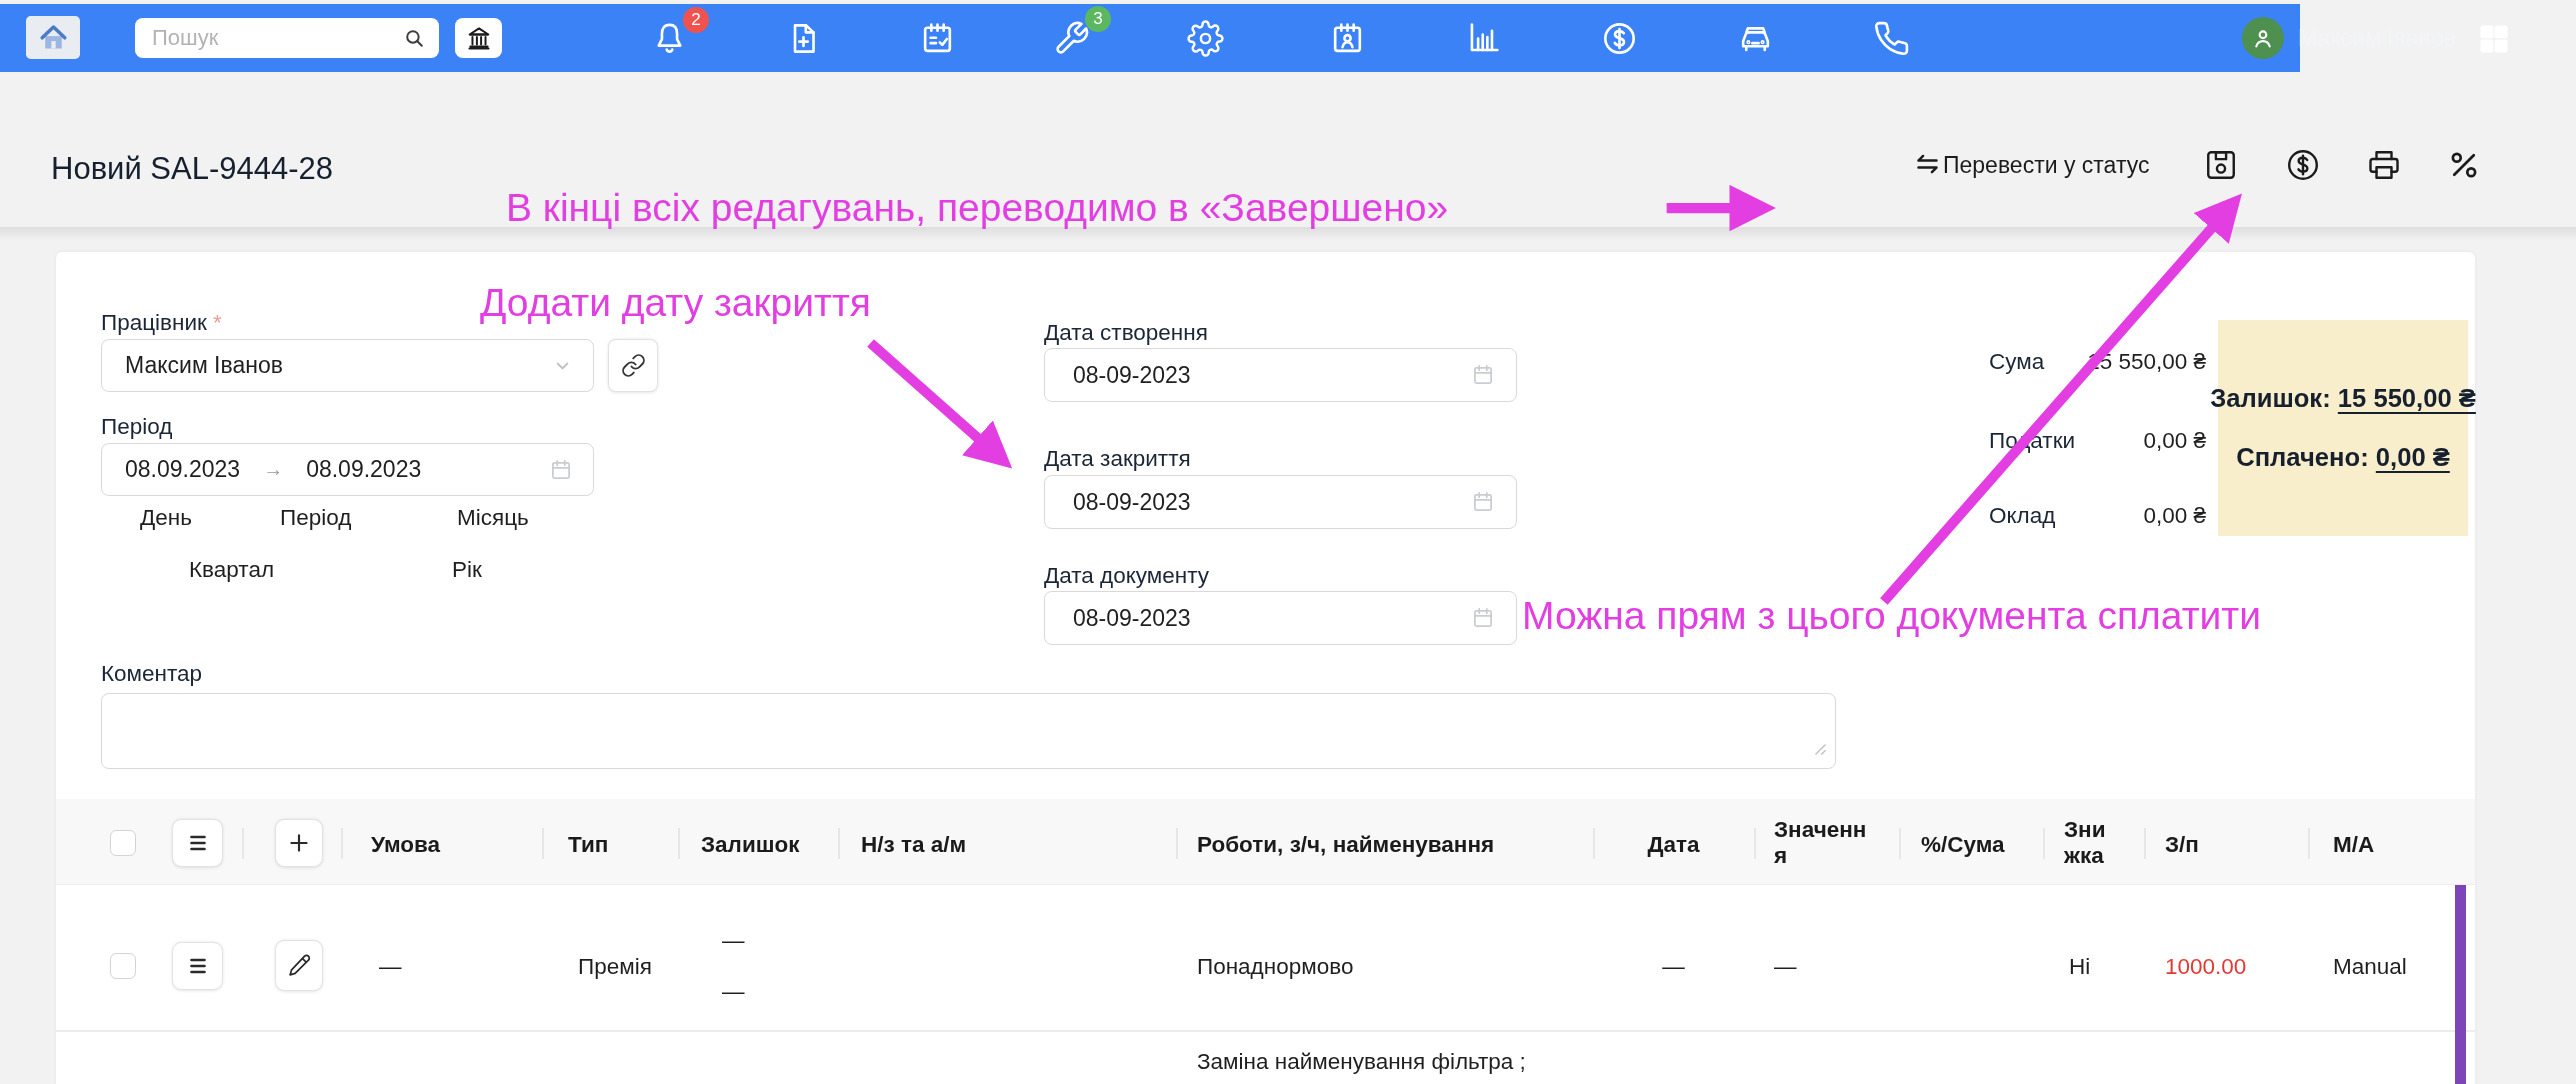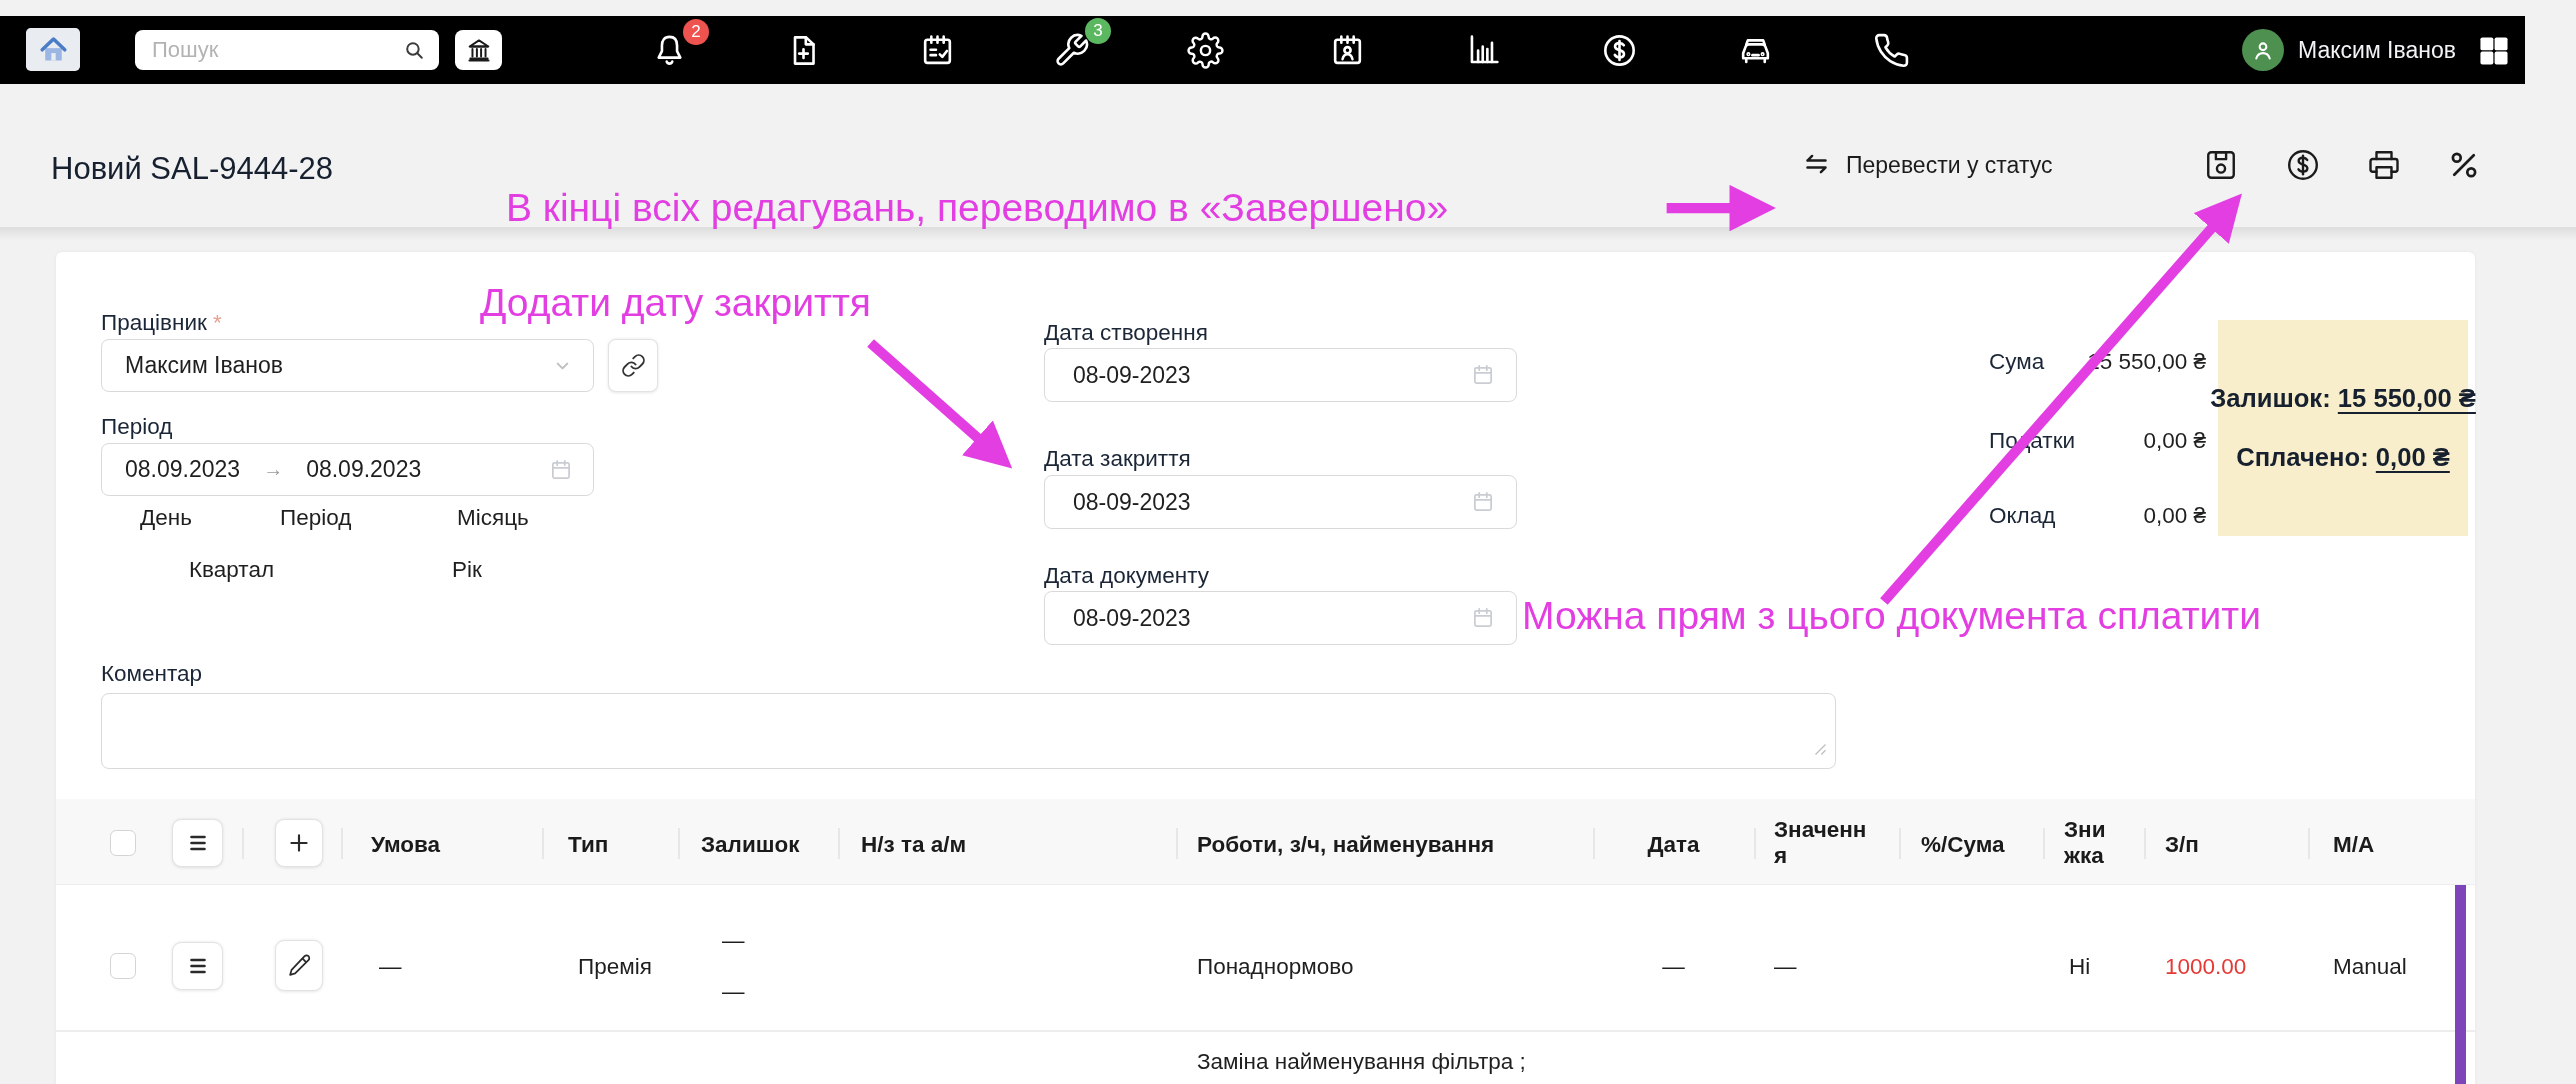--- a/index.html
+++ b/index.html
@@ -1,20 +1,20 @@
 <!DOCTYPE html>
 <html style="font-size:12.4px"><head>
 <meta charset="utf-8">
 <style>
   html,body{margin:0;padding:0;width:2576px;height:1085px;overflow:hidden;
     font-family:"Liberation Sans","DejaVu Sans",sans-serif;background:#f2f2f3;}
   #stage{position:absolute;left:0;top:0;width:2576px;height:1085px;}
   .abs{position:absolute;}
   
-  .topbar{left:0;top:16px;width:2525px;height:68px;background:#000000;}
+  .topbar{left:0;top:4px;width:2300px;height:68px;background:#3b82f6;}
   .tile{border-radius:4.7px;display:flex;align-items:center;justify-content:center;}
   .search{background:#fff;border-radius:7.8px;display:flex;align-items:center;}
   .search input{border:none;outline:none;background:transparent;font-size:22px;color:#333;
     font-family:inherit;width:248px;padding:0 0 0 17px;}
   .search input::placeholder{color:#b3b3b3;}
   .whitebtn{background:#fff;border-radius:7.8px;display:flex;align-items:center;justify-content:center;}
   .navic{width:47px;height:47px;display:flex;align-items:center;justify-content:center;}
   .badge{position:absolute;width:26px;height:26px;border-radius:50%;color:#fff;font-size:17px;
     display:flex;align-items:center;justify-content:center;}
   .uname{color:#f2f4f7;font-size:23px;white-space:nowrap;}
@@ -181,21 +181,21 @@
         <rect x="2.5" y="2.5" width="9.4" height="9.4" rx="1.4" fill="#fff"></rect>
         <rect x="12.8" y="2.5" width="9.4" height="9.4" rx="1.4" fill="#fff"></rect>
         <rect x="2.5" y="12.8" width="9.4" height="9.4" rx="1.4" fill="#fff"></rect>
         <rect x="12.8" y="12.8" width="9.4" height="9.4" rx="1.4" fill="#fff"></rect>
       </svg>
     </div>
   </div>
 
   <div class="abs pgtitle" style="left:51px;top:151px;">Новий SAL-9444-28</div>
 
-  <div class="abs" style="left:1801px;top:150px;display:flex;align-items:center;gap:14px;cursor:pointer;">
+  <div class="abs" style="left:1912px;top:150px;display:flex;align-items:center;cursor:pointer;">
     <svg width="31" height="31" viewBox="0 0 24 24" fill="none" stroke="#1c1c1c" stroke-width="1.9" stroke-linecap="round" stroke-linejoin="round">
       <path d="M5 8.2h14M5 8.2l3.6-3.6"></path>
       <path d="M19 13.6H5M19 13.6 15.4 17.2"></path>
     </svg>
     <span class="statuslbl">Перевести у статус</span>
   </div>
 
   <div class="abs" style="left:2203px;top:147px;">
     <svg width="36" height="36" viewBox="0 0 24 24" fill="none" stroke="#1b1b1b" stroke-width="1.6" stroke-linecap="round" stroke-linejoin="round">
       <rect x="3.5" y="3.5" width="17" height="17" rx="2"></rect>

